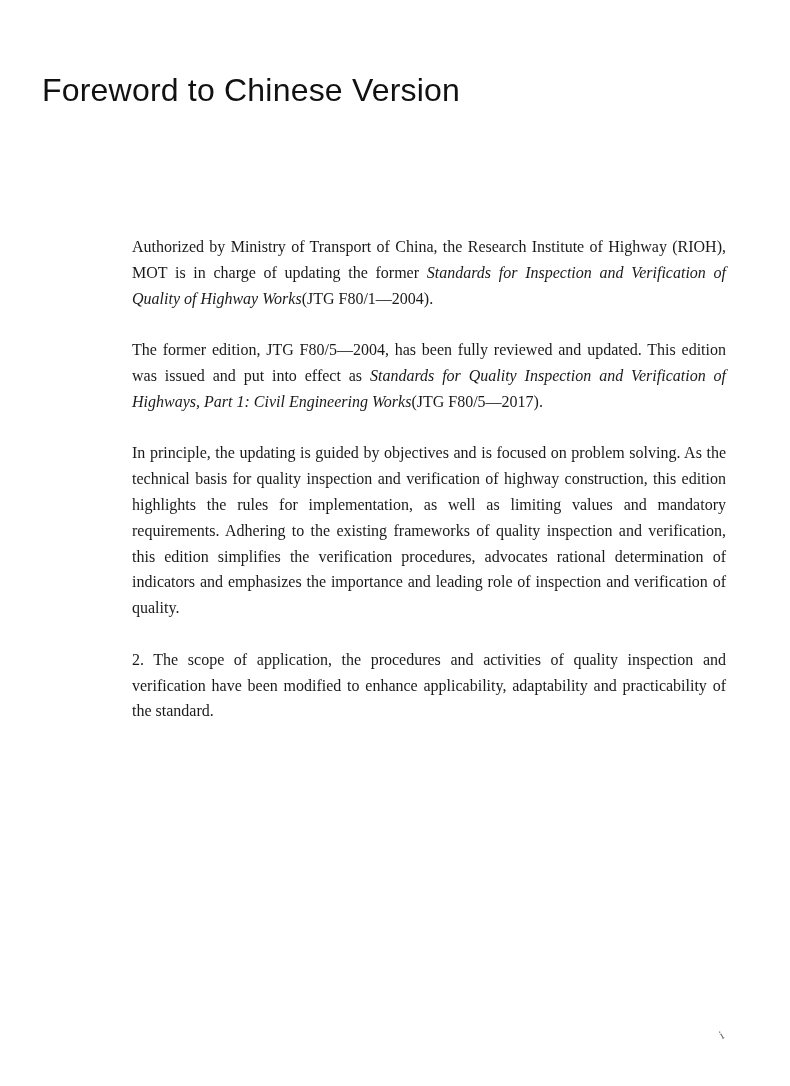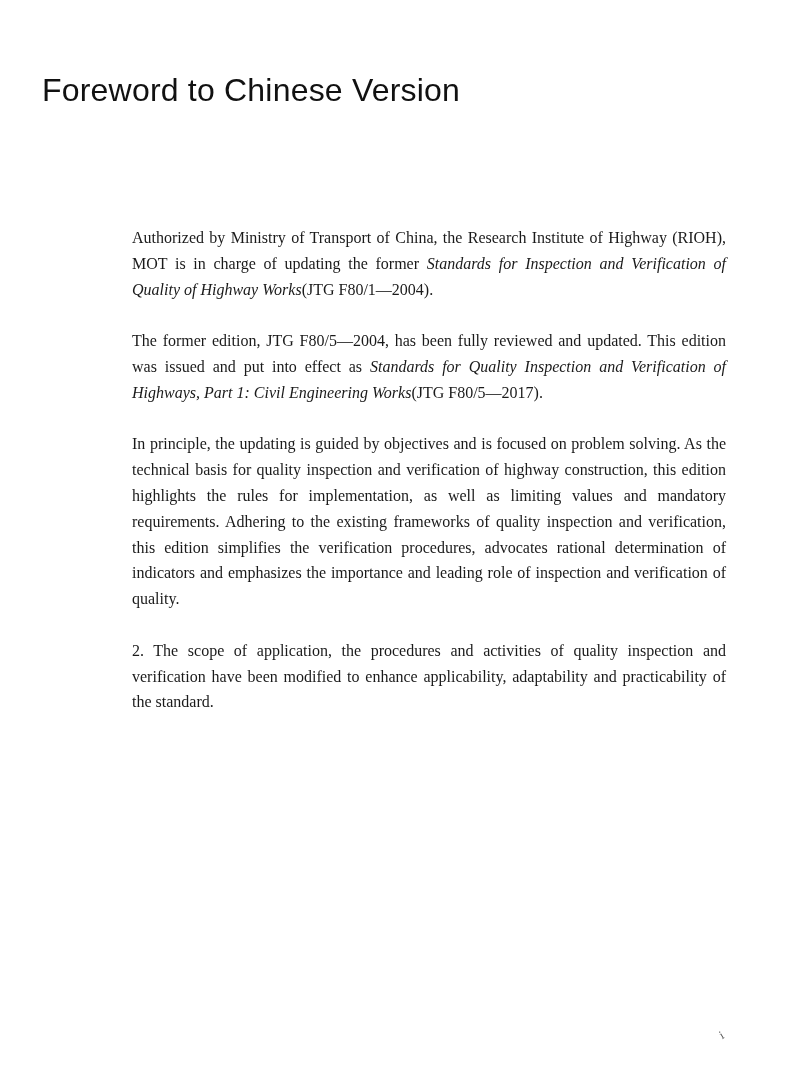--- a/index.html
+++ b/index.html
@@ -22,21 +22,21 @@
       font-family: "Liberation Sans", sans-serif;
       font-weight: normal;
       font-size: 32px;
       letter-spacing: 0.2px;
       color: #111111;
       white-space: nowrap;
     }
     .body-text {
       position: absolute;
       left: 132px;
-      top: 225px;
+      top: 234px;
       width: 594px;
       font-family: "Liberation Serif", serif;
       font-size: 16px;
       line-height: 25.8px;
       color: #1a1a1a;
     }
     .para {
       margin: 0 0 25.8px 0;
       text-align: justify;
     }

